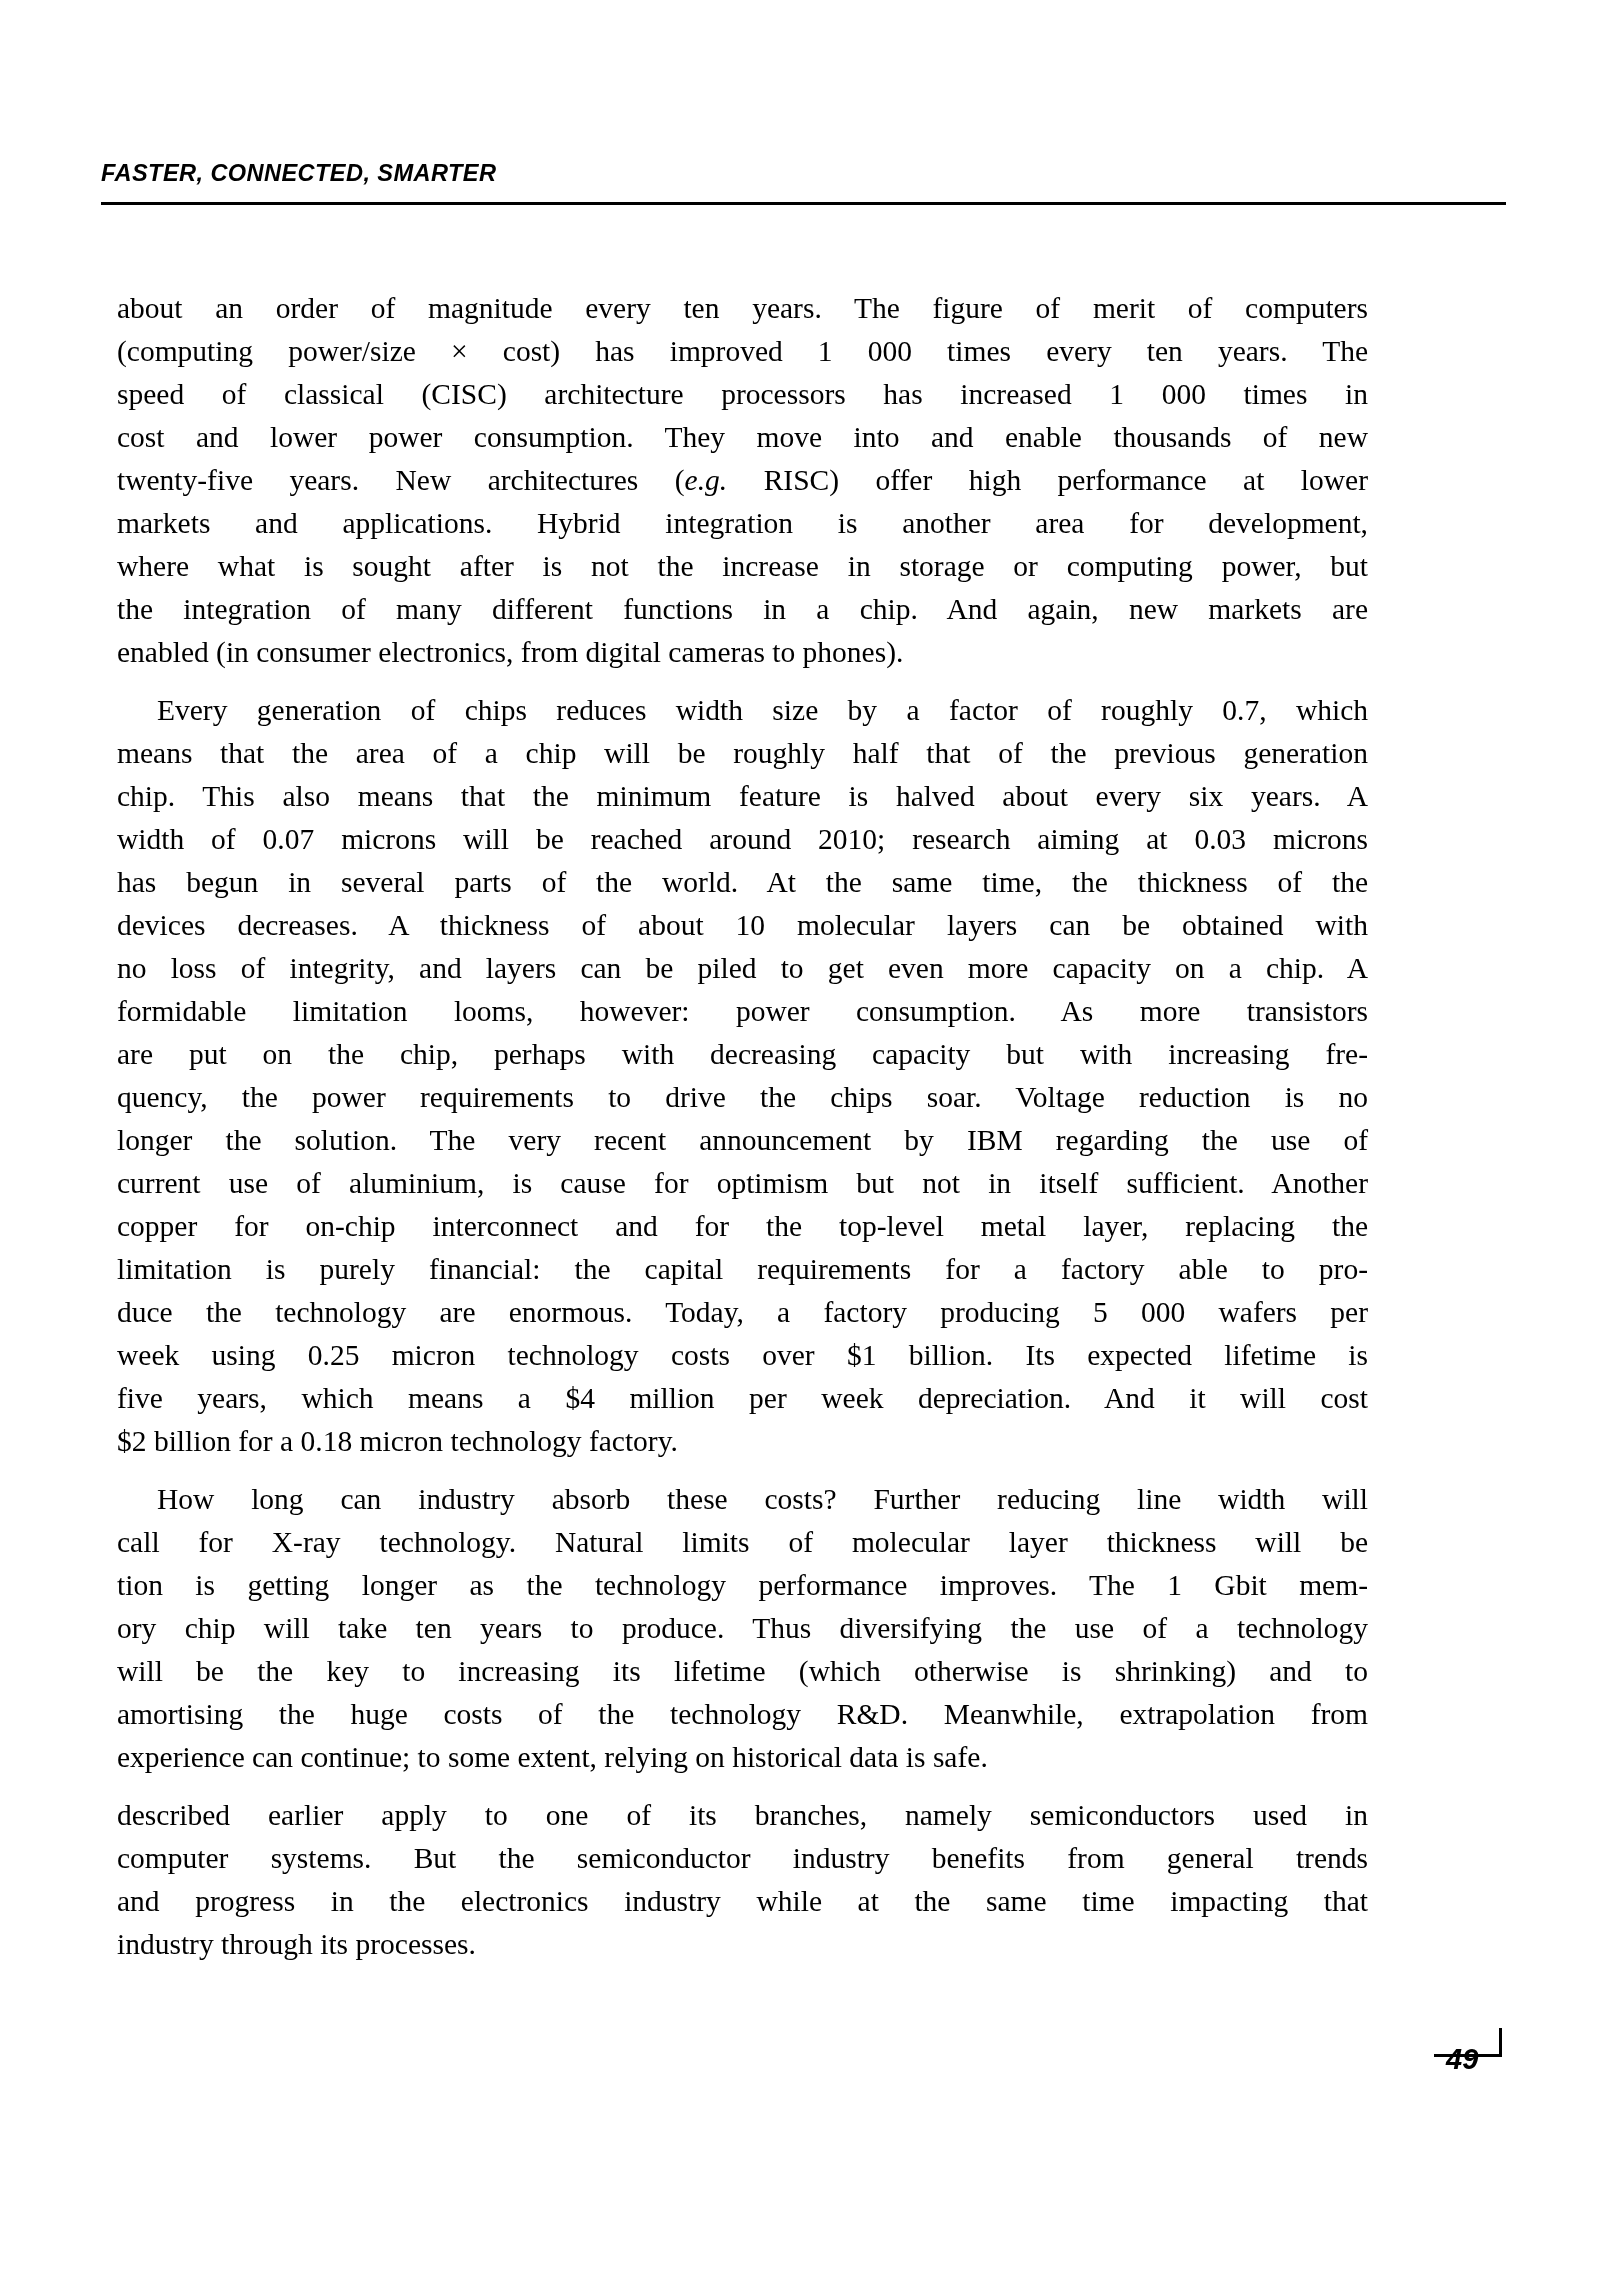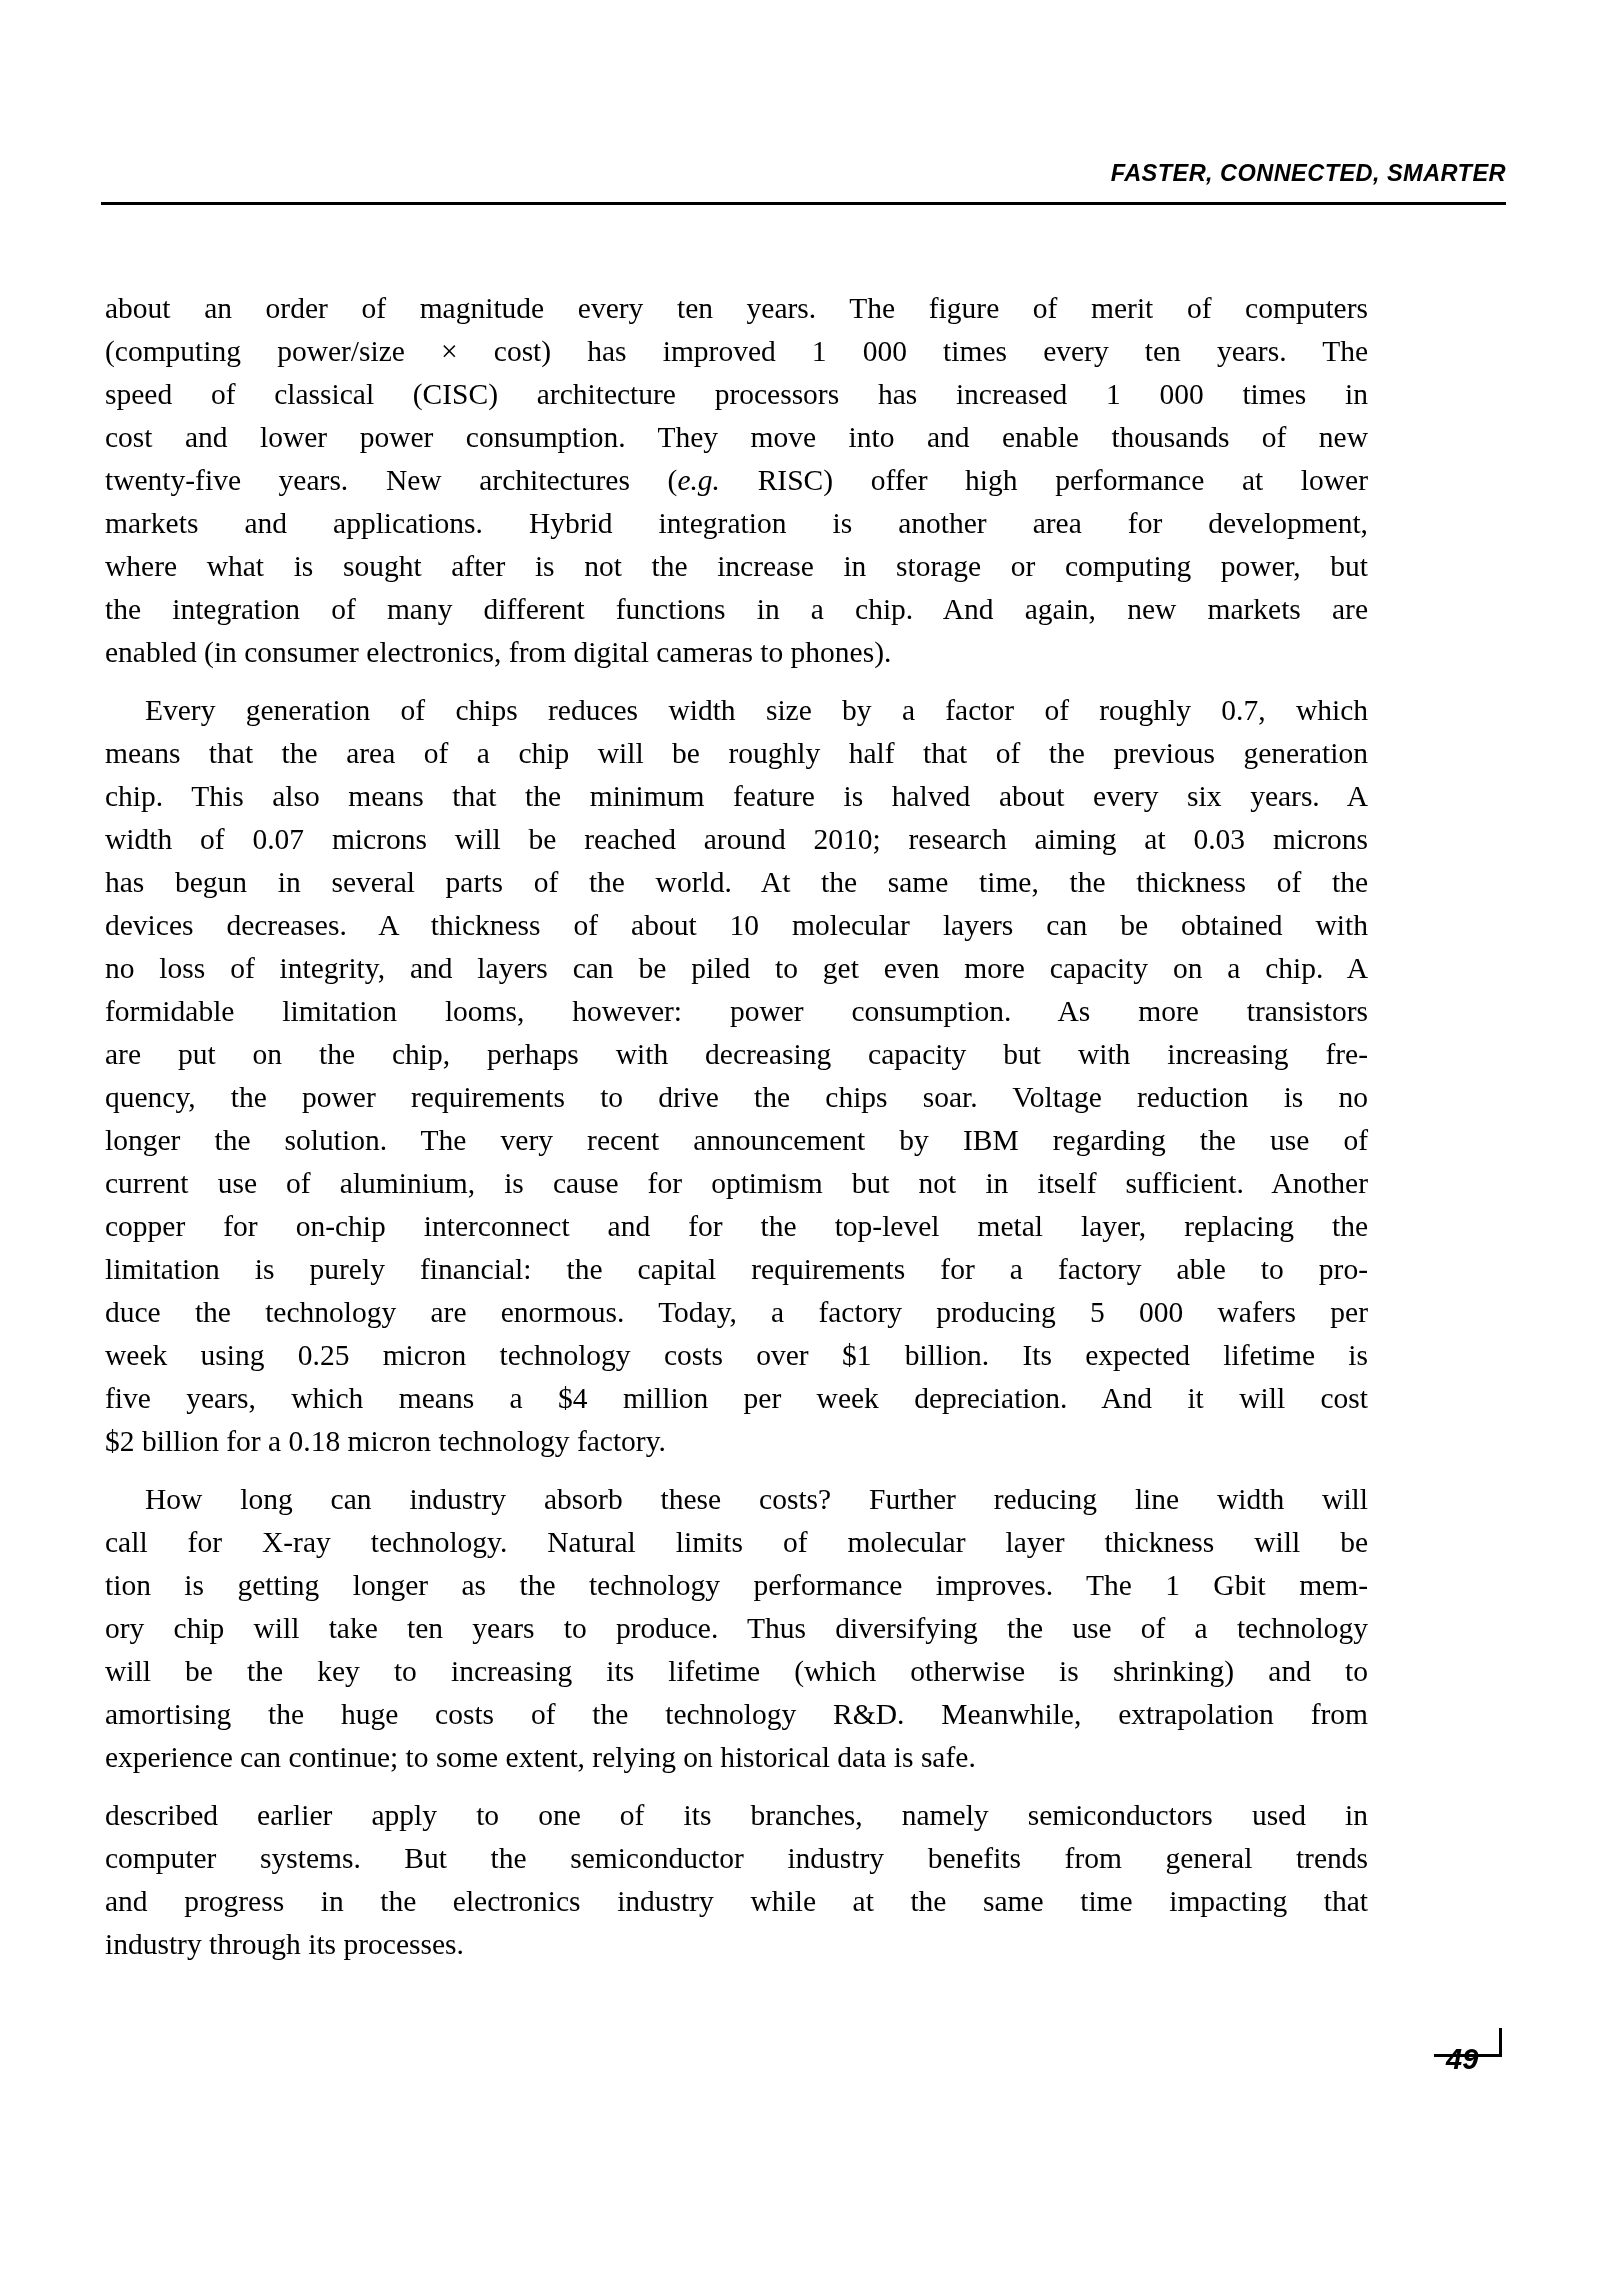--- a/index.html
+++ b/index.html
@@ -9,21 +9,20 @@
     height: 2295px;
     background: #ffffff;
     color: #000000;
     overflow: hidden;
   }
   .running-header {
     position: absolute;
     left: 101px;
     top: 160px;
     width: 1405px;
-    text-align: right;
     font-family: "Liberation Sans", sans-serif;
     font-style: italic;
     font-weight: 700;
     font-size: 23.6px;
     letter-spacing: 0.4px;
     white-space: nowrap;
   }
   .header-rule {
     position: absolute;
     left: 101px;
@@ -35,21 +34,21 @@
   .body-text {
     position: absolute;
     left: 105px;
     top: 287px;
     width: 1263px;
     font-family: "Liberation Serif", serif;
     font-size: 29.5px;
     line-height: 43px;
     color: #000;
   }
-  .para { margin: 0 0 15px 0; }
+  .para { margin: 0 0 15px 12px; }
   .line {
     text-align: justify;
     text-align-last: justify;
   }
   .line.last { text-align-last: left; }
   .line.first-indent { text-indent: 40px; }
   .pn-num {
     position: absolute;
     left: 1446px;
     top: 2023px;

